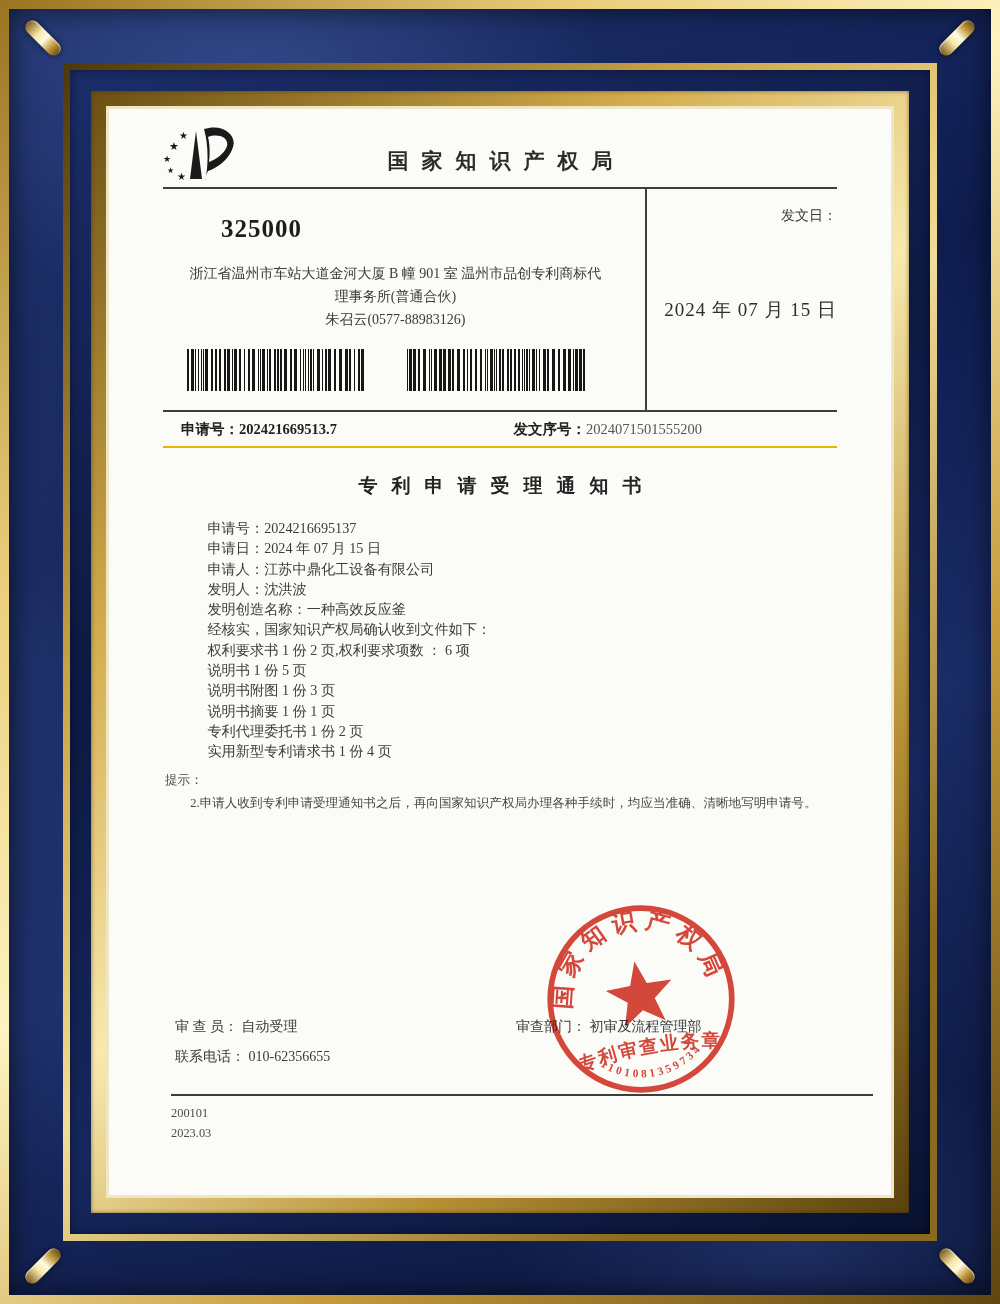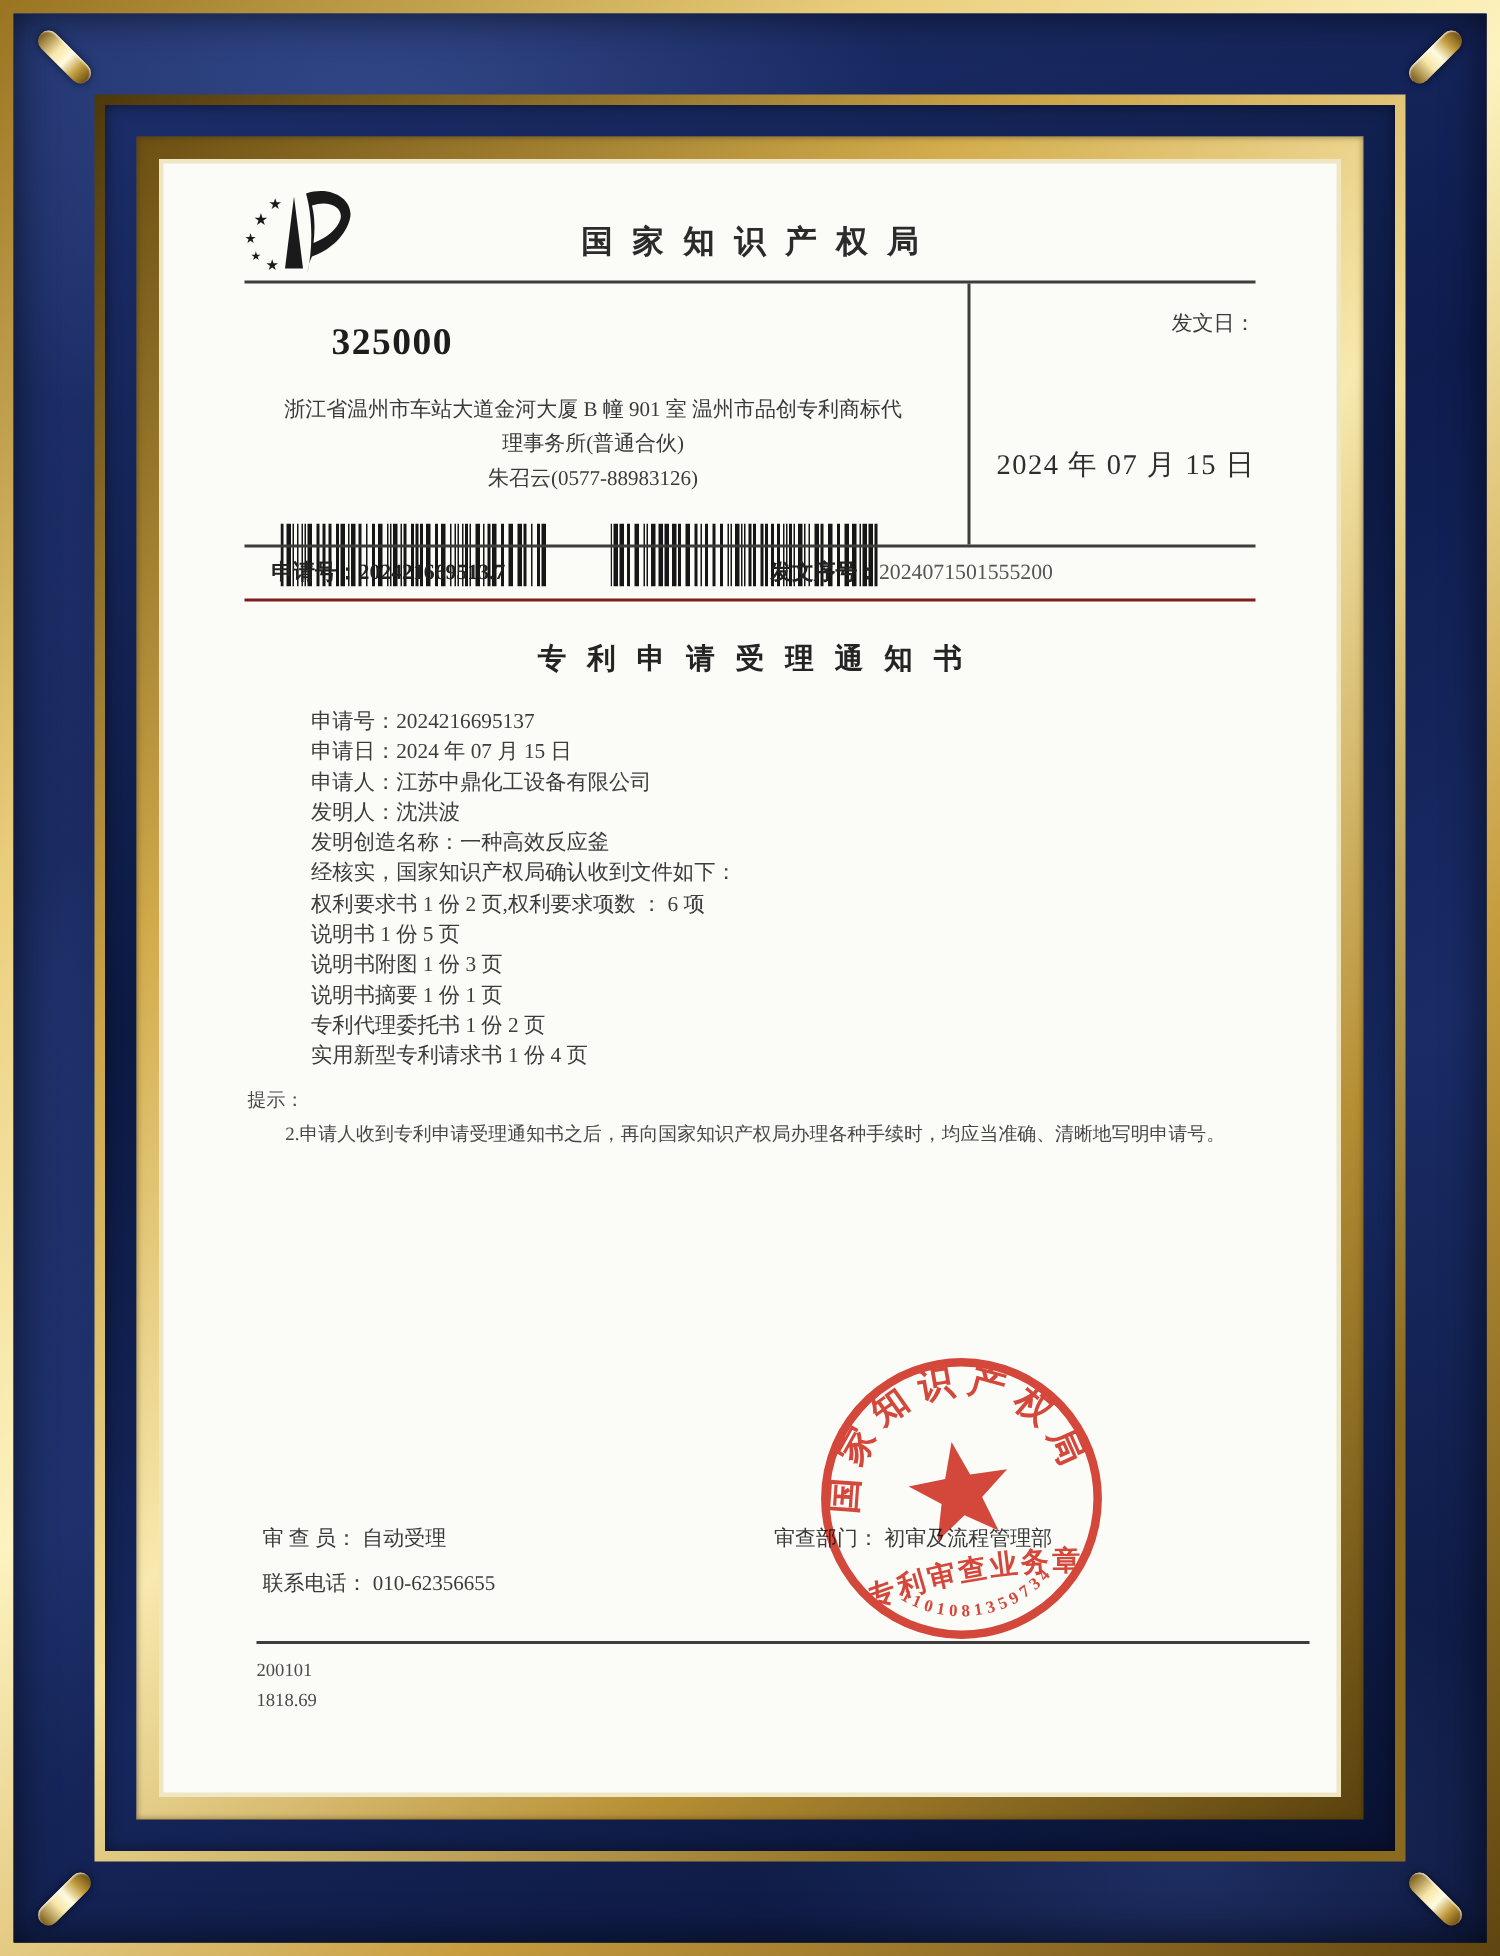--- a/index.html
+++ b/index.html
@@ -55,33 +55,33 @@
     background:#fbfbf8;padding:0 54px;overflow:hidden;color:#3c3c3c;
   }
   .doc-header{position:relative;height:78px;}
   .logo{position:absolute;left:-2px;top:16px;}
   .agency{
     margin:0;padding-top:38px;text-align:center;
     font-size:21px;font-weight:bold;color:#2b2b2b;letter-spacing:13px;text-indent:13px;
   }
   .header-rule{border-bottom:2px solid #3d3d3d;}
   
-  .info-box{position:relative;height:174px;font-size:14px;}
+  .info-box{position:relative;height:221px;font-size:14px;}
   .v-div{position:absolute;left:71.5%;top:0;bottom:0;width:2px;background:#3d3d3d;}
   .postal{position:absolute;left:58px;top:26px;font-size:25px;font-weight:bold;color:#1d1d1d;letter-spacing:1px;}
   .addr-lines{position:absolute;left:10px;top:73px;width:66%;text-align:center;line-height:23px;color:#3a3a3a;}
   .barcode-row{position:absolute;left:24px;top:160px;display:flex;gap:12px;}
   .barcode{height:42px;width:208px;display:flex;align-items:stretch;overflow:hidden;}
   .barcode i{display:block;height:100%;}
   .dispatch{position:absolute;left:74%;right:0;top:0;text-align:right;}
   .dispatch-label{margin-top:18px;color:#3a3a3a;}
   .dispatch-date{margin-top:72px;font-size:19px;color:#2e2e2e;letter-spacing:1px;white-space:nowrap;}
   
   .num-row{
-    position:relative;border-top:2px solid #3d3d3d;border-bottom:2px solid #7f1d1d;
+    position:relative;border-top:2px solid #3d3d3d;border-bottom:2px solid #eab308;
     height:34px;line-height:34px;font-size:14.5px;
   }
   .num-left{position:absolute;left:18px;font-weight:bold;color:#222;}
   .num-left b,.num-right b{font-weight:bold;}
   .num-right{position:absolute;left:52%;color:#222;font-weight:bold;}
   .num-right .val{font-weight:normal;color:#555;}
   
   .notice-title{
     margin-top:25px;text-align:center;font-size:19px;font-weight:bold;color:#242424;
     letter-spacing:14px;text-indent:14px;
@@ -297,21 +297,21 @@
             </text>
             <text font-size="11" font-weight="bold" letter-spacing="3">
               <textPath href="#arcBottom" startOffset="50%" text-anchor="middle">1101081359734</textPath>
             </text>
           </g>
         </svg>
 
         <div class="footer">
           <div class="codes">
             <p>200101</p>
-            <p>1818.69</p>
+            <p>2023.03</p>
           </div>
         </div>
 
       </div>
      </div>
     </div>
    </div>
   </div>
  </div>
 </div>

